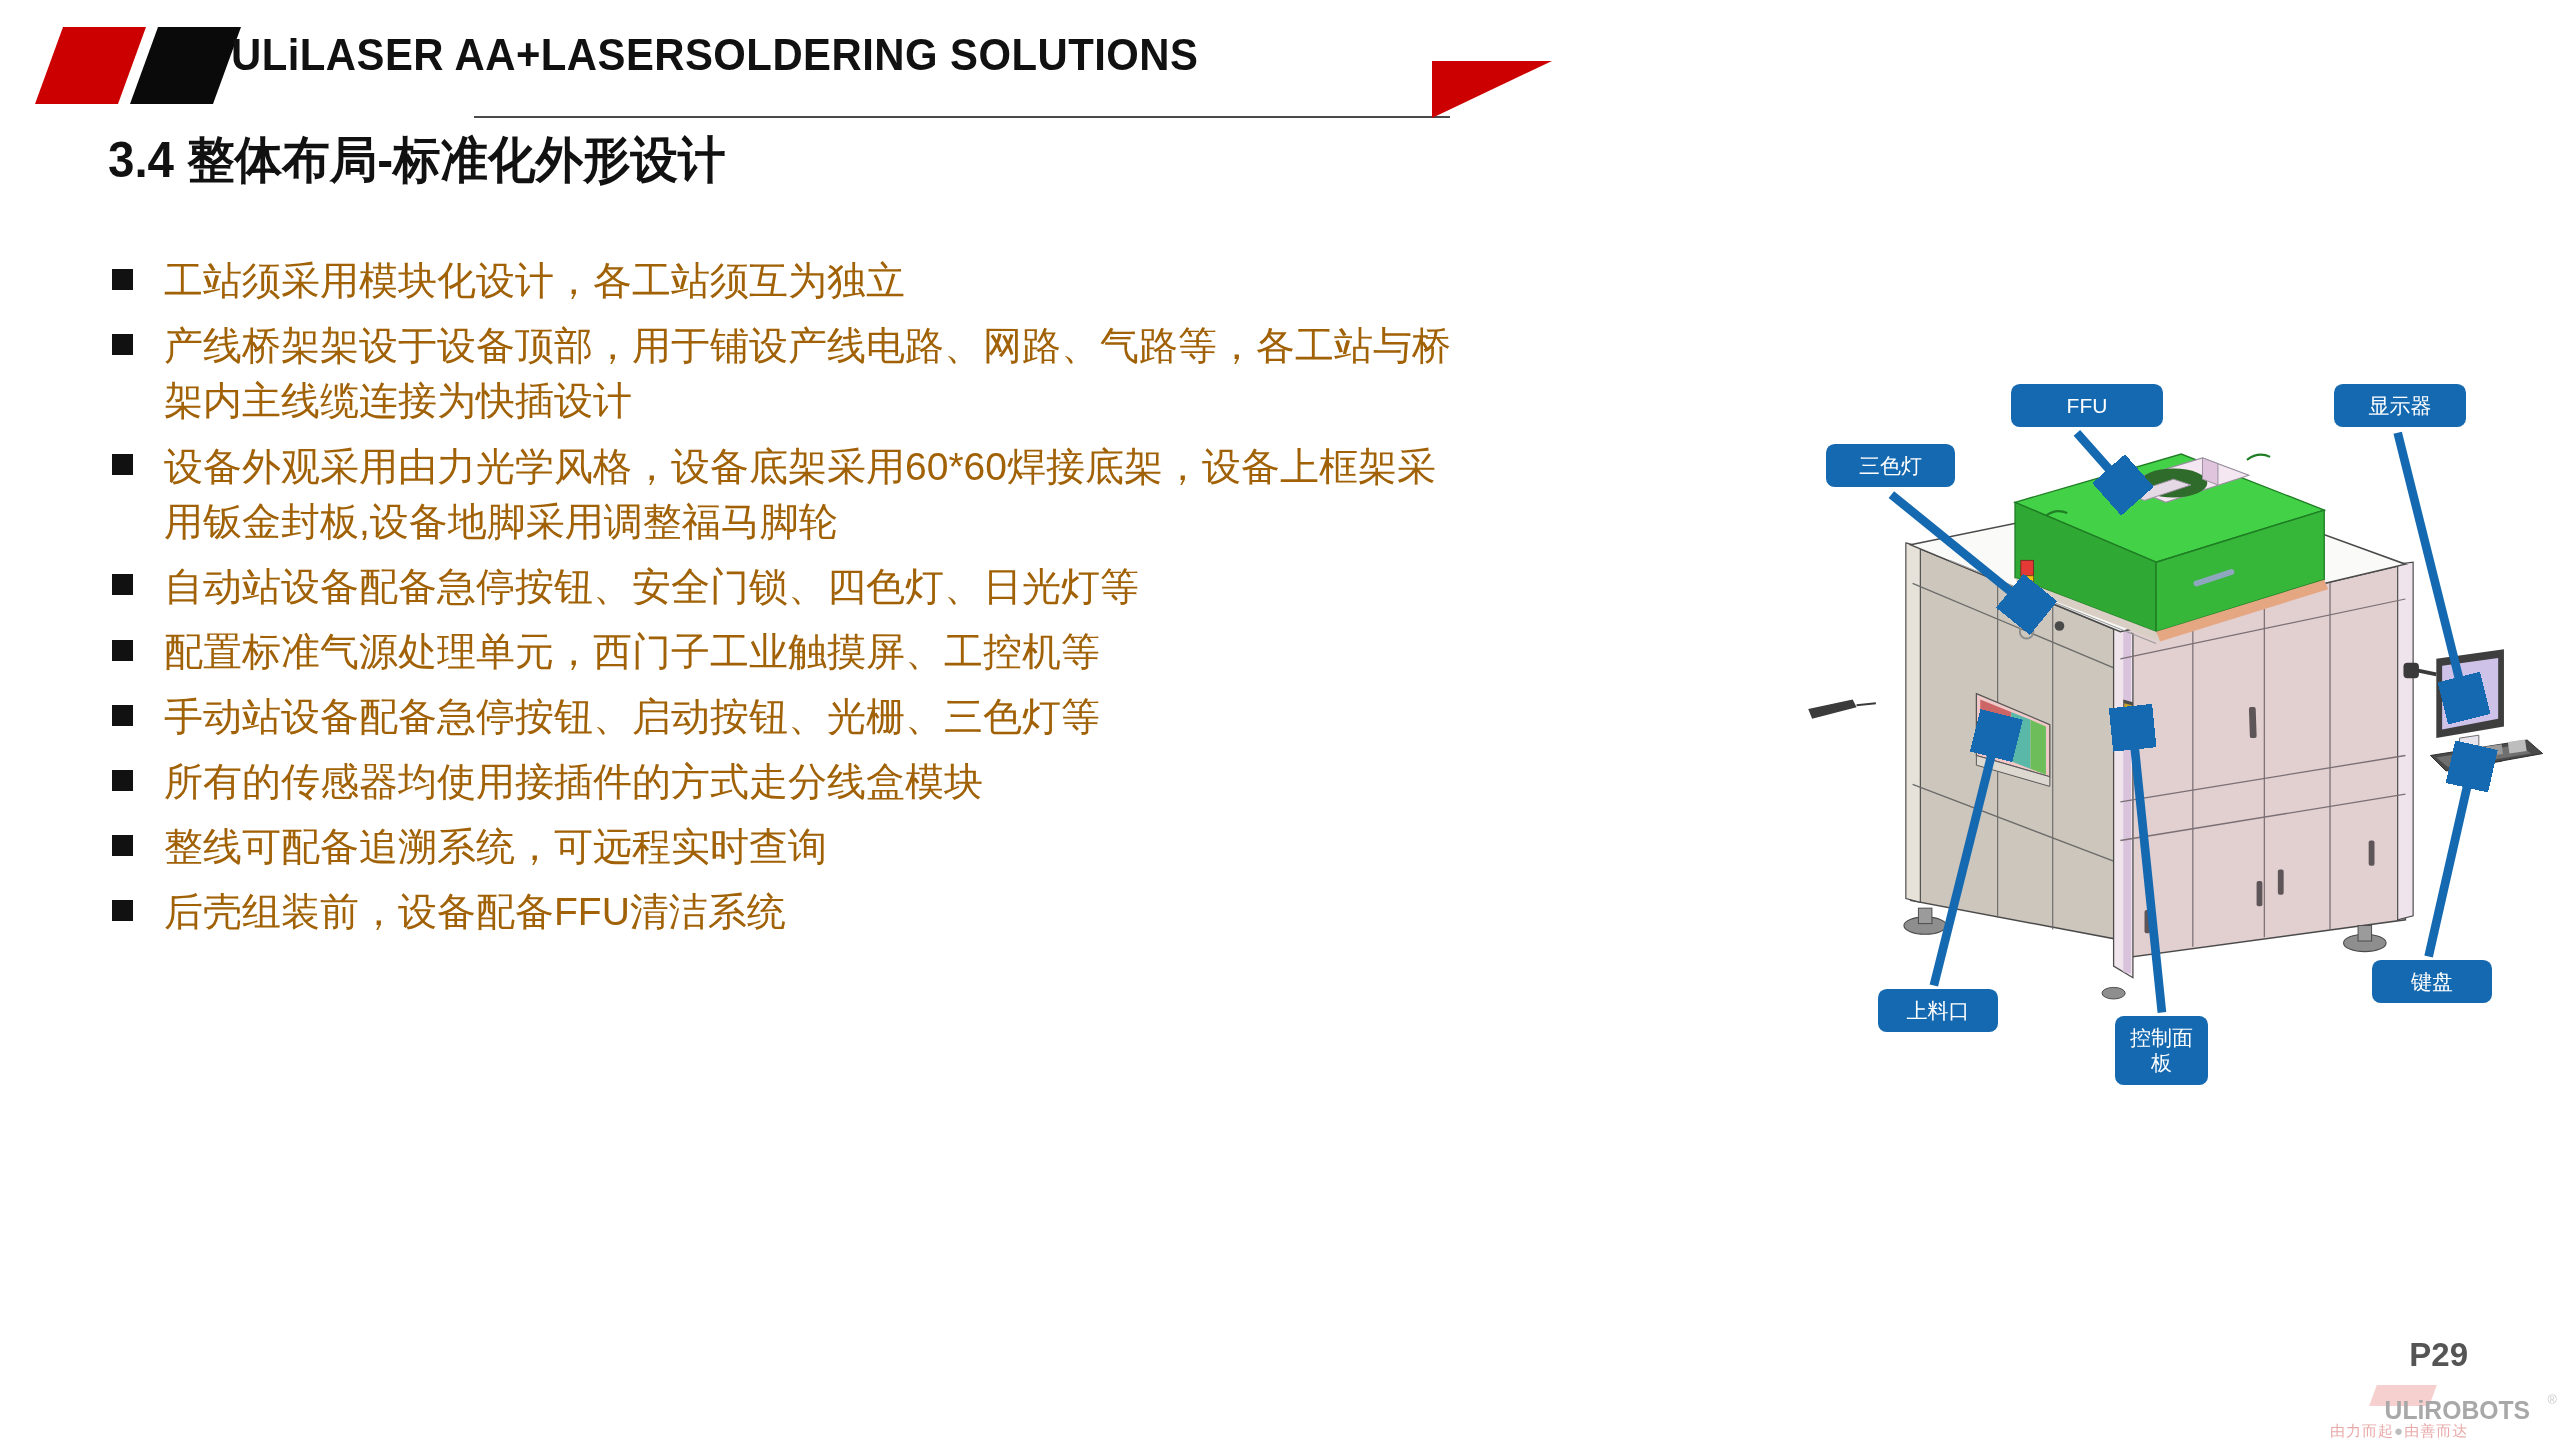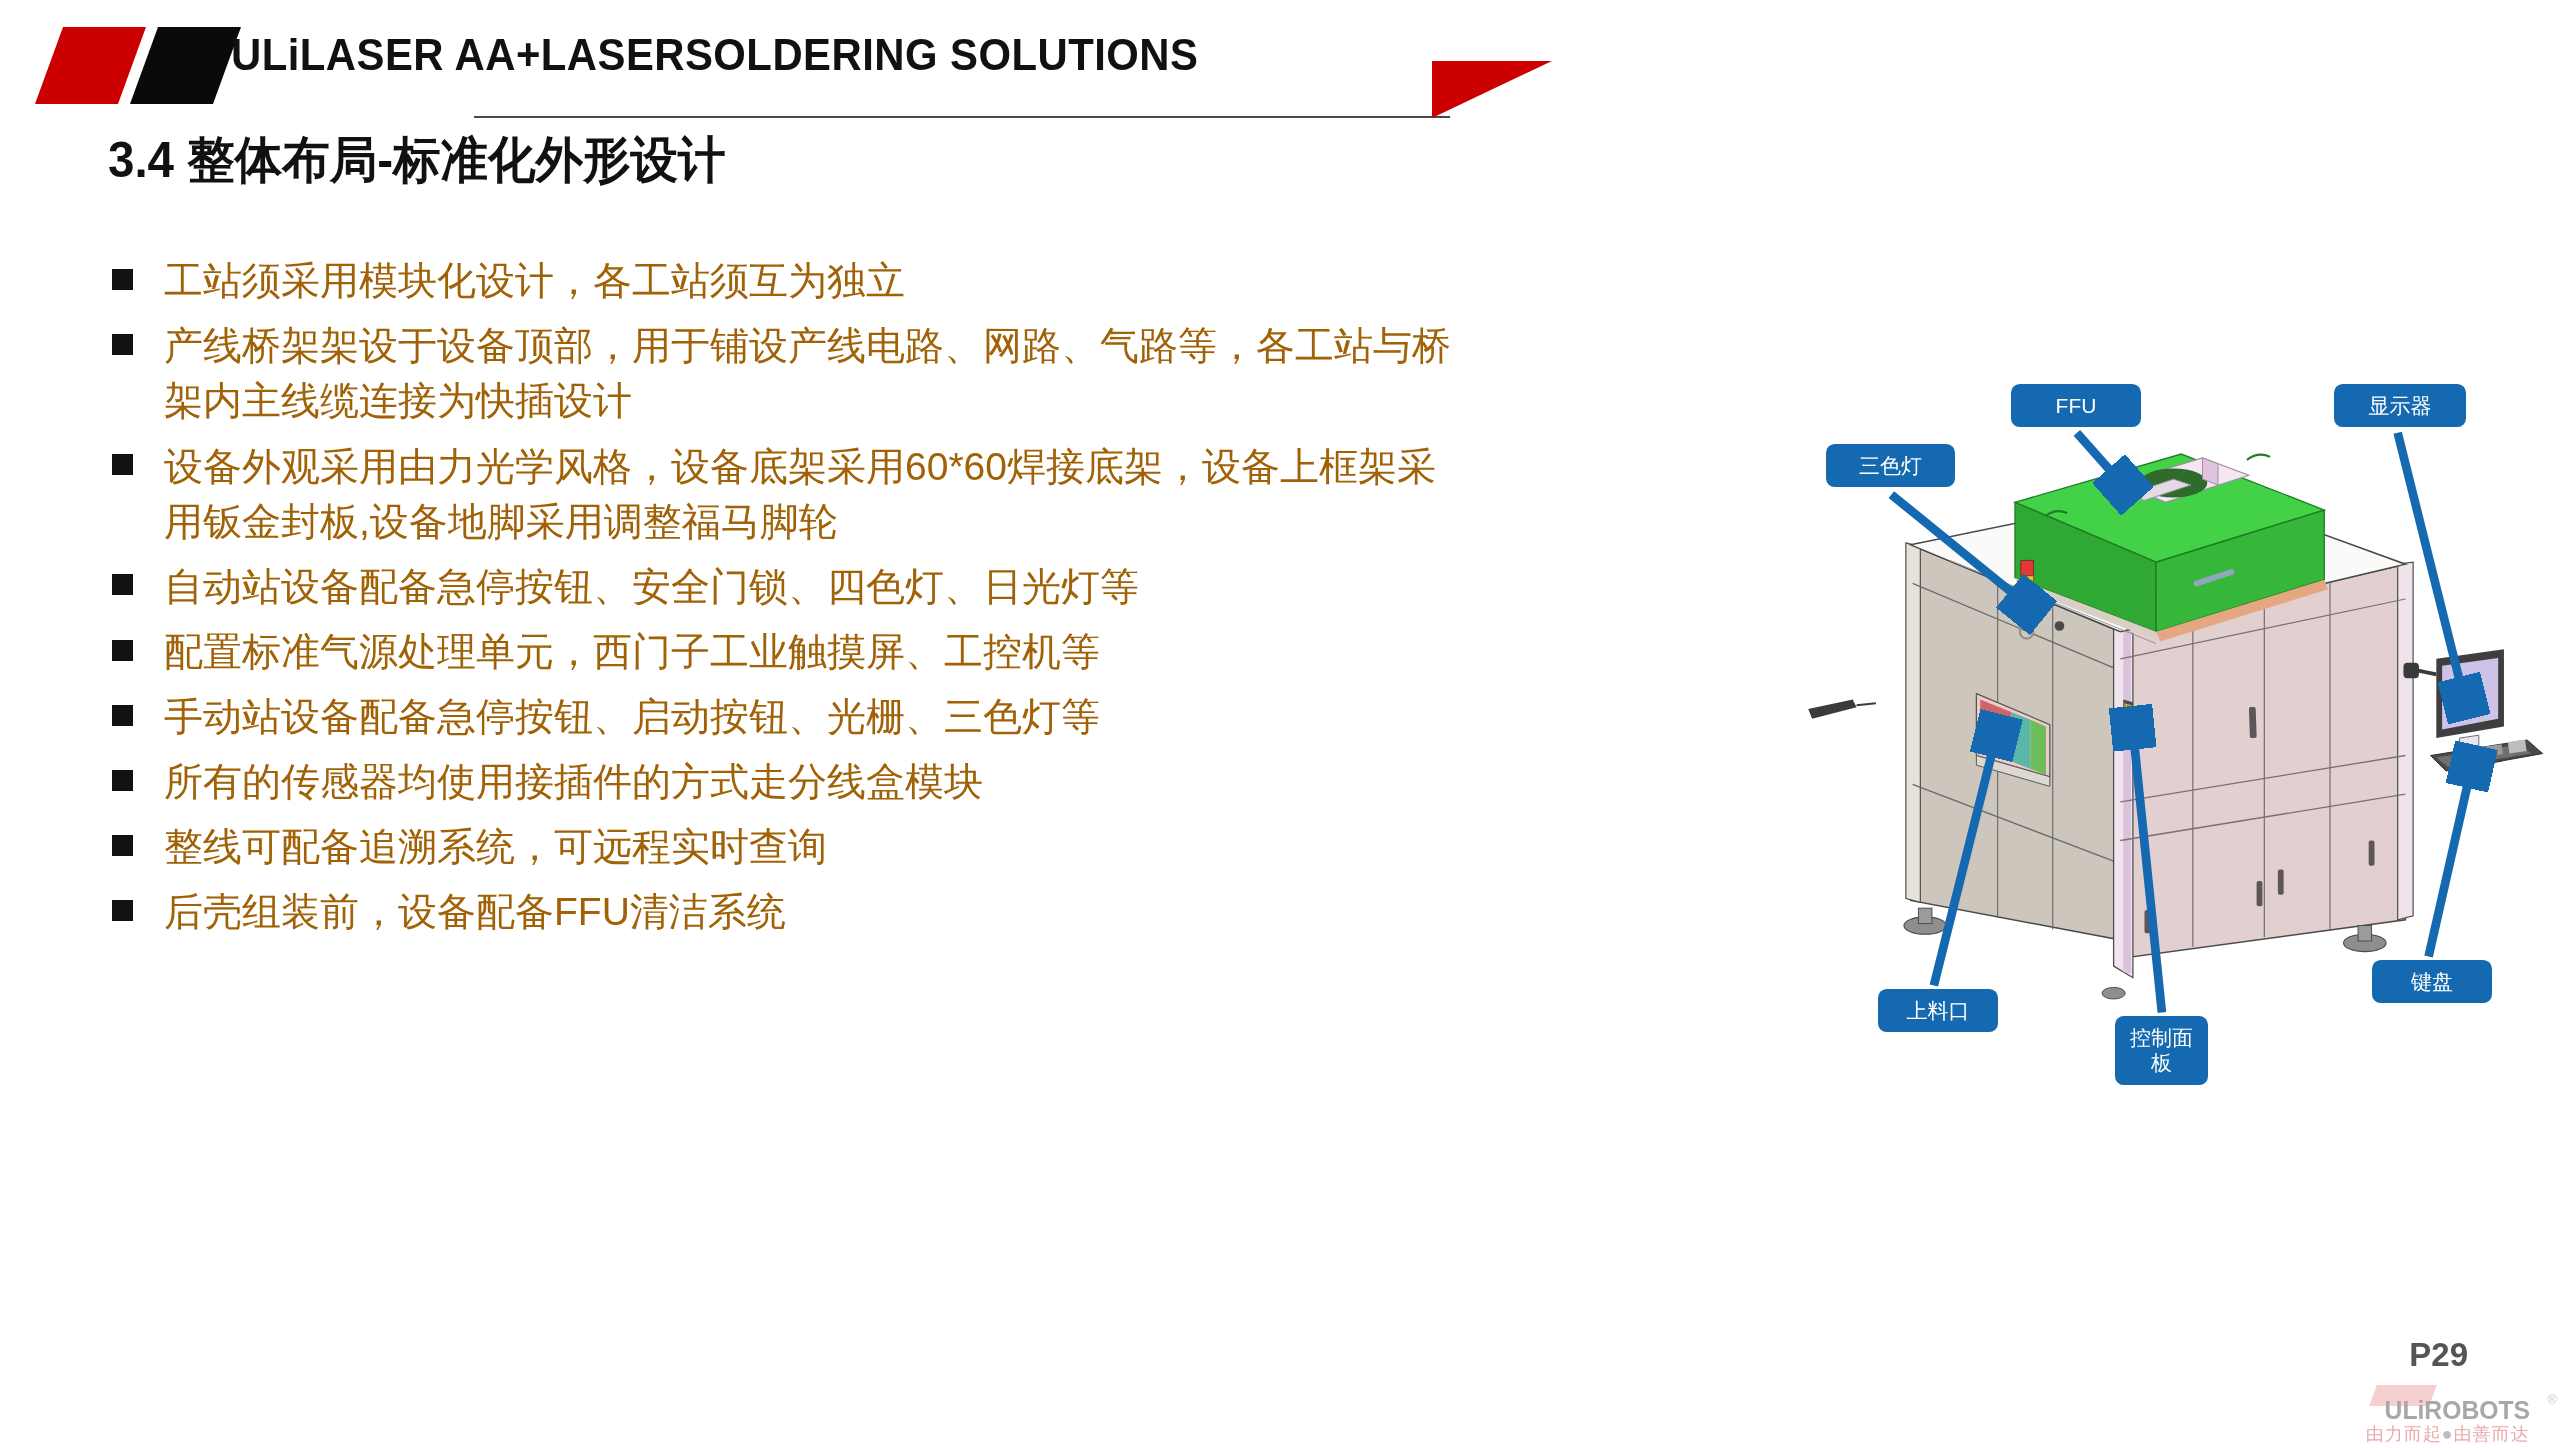--- a/index.html
+++ b/index.html
@@ -60,22 +60,22 @@
   
   .pageno{position:absolute;right:108px;top:1336px;font-size:33px;
           font-weight:bold;color:#555;}
   .wm{position:absolute;right:17.4px;top:1391px;width:290px;height:58px;}
   .wm-mark{position:absolute;left:104px;top:-5.8px;width:60px;height:21px;
            background:#F6CFCF;transform:skewX(-20deg);}
   .wm-word{position:absolute;left:0;top:3.9px;width:261px;text-align:right;
            font-size:26px;font-weight:bold;color:#A8A8A8;letter-spacing:0px;
            transform:scaleX(.95);transform-origin:right center;}
   .wm-reg{position:absolute;right:1.9px;top:1.9px;font-size:12.6px;color:#C9C9C9;}
-  .wm-sub{position:absolute;left:0;top:31px;width:261px;text-align:right;
-          font-size:18px;color:#E9A9A9;letter-spacing:1px;}
+  .wm-sub{position:absolute;left:0;top:31px;width:261px;text-align:center;
+          font-size:15px;color:#E9A9A9;letter-spacing:1px;}
   .wm-sub .dot{color:#BDBDBD;}
 </style>
 </head>
 <body>
 
 <div class="hdr">
   <div class="hdr-par red"></div>
   <div class="hdr-par black"></div>
   <div class="hdr-title">ULiLASER AA+LASERSOLDERING SOLUTIONS</div>
   <div class="hdr-rule"></div>
@@ -246,21 +246,21 @@
       <polygon points="672,432 758,419 770,428 684,442" fill="#6F6F6F"></polygon>
       <rect x="700" y="424" width="40" height="10" fill="#9A9A9A" transform="rotate(-8 700 424)"></rect>
       <rect x="746" y="416" width="18" height="12" fill="#BDBDBD" transform="rotate(-8 746 416)"></rect>
     </g>
   </svg>
 
   <div class="chip" style="left:39px;top:104px;width:129px;">
     <span>三色灯</span>
   </div>
 
-  <div class="chip" style="left:224px;top:44px;width:130px;">
+  <div class="chip" style="left:224px;top:44px;width:152px;">
     <span>FFU</span>
   </div>
 
   <div class="chip" style="left:547px;top:44px;width:132px;">
     <span>显示器</span>
   </div>
 
   <div class="chip" style="left:91px;top:649px;width:120px;">
     <span>上料口</span>
   </div>

